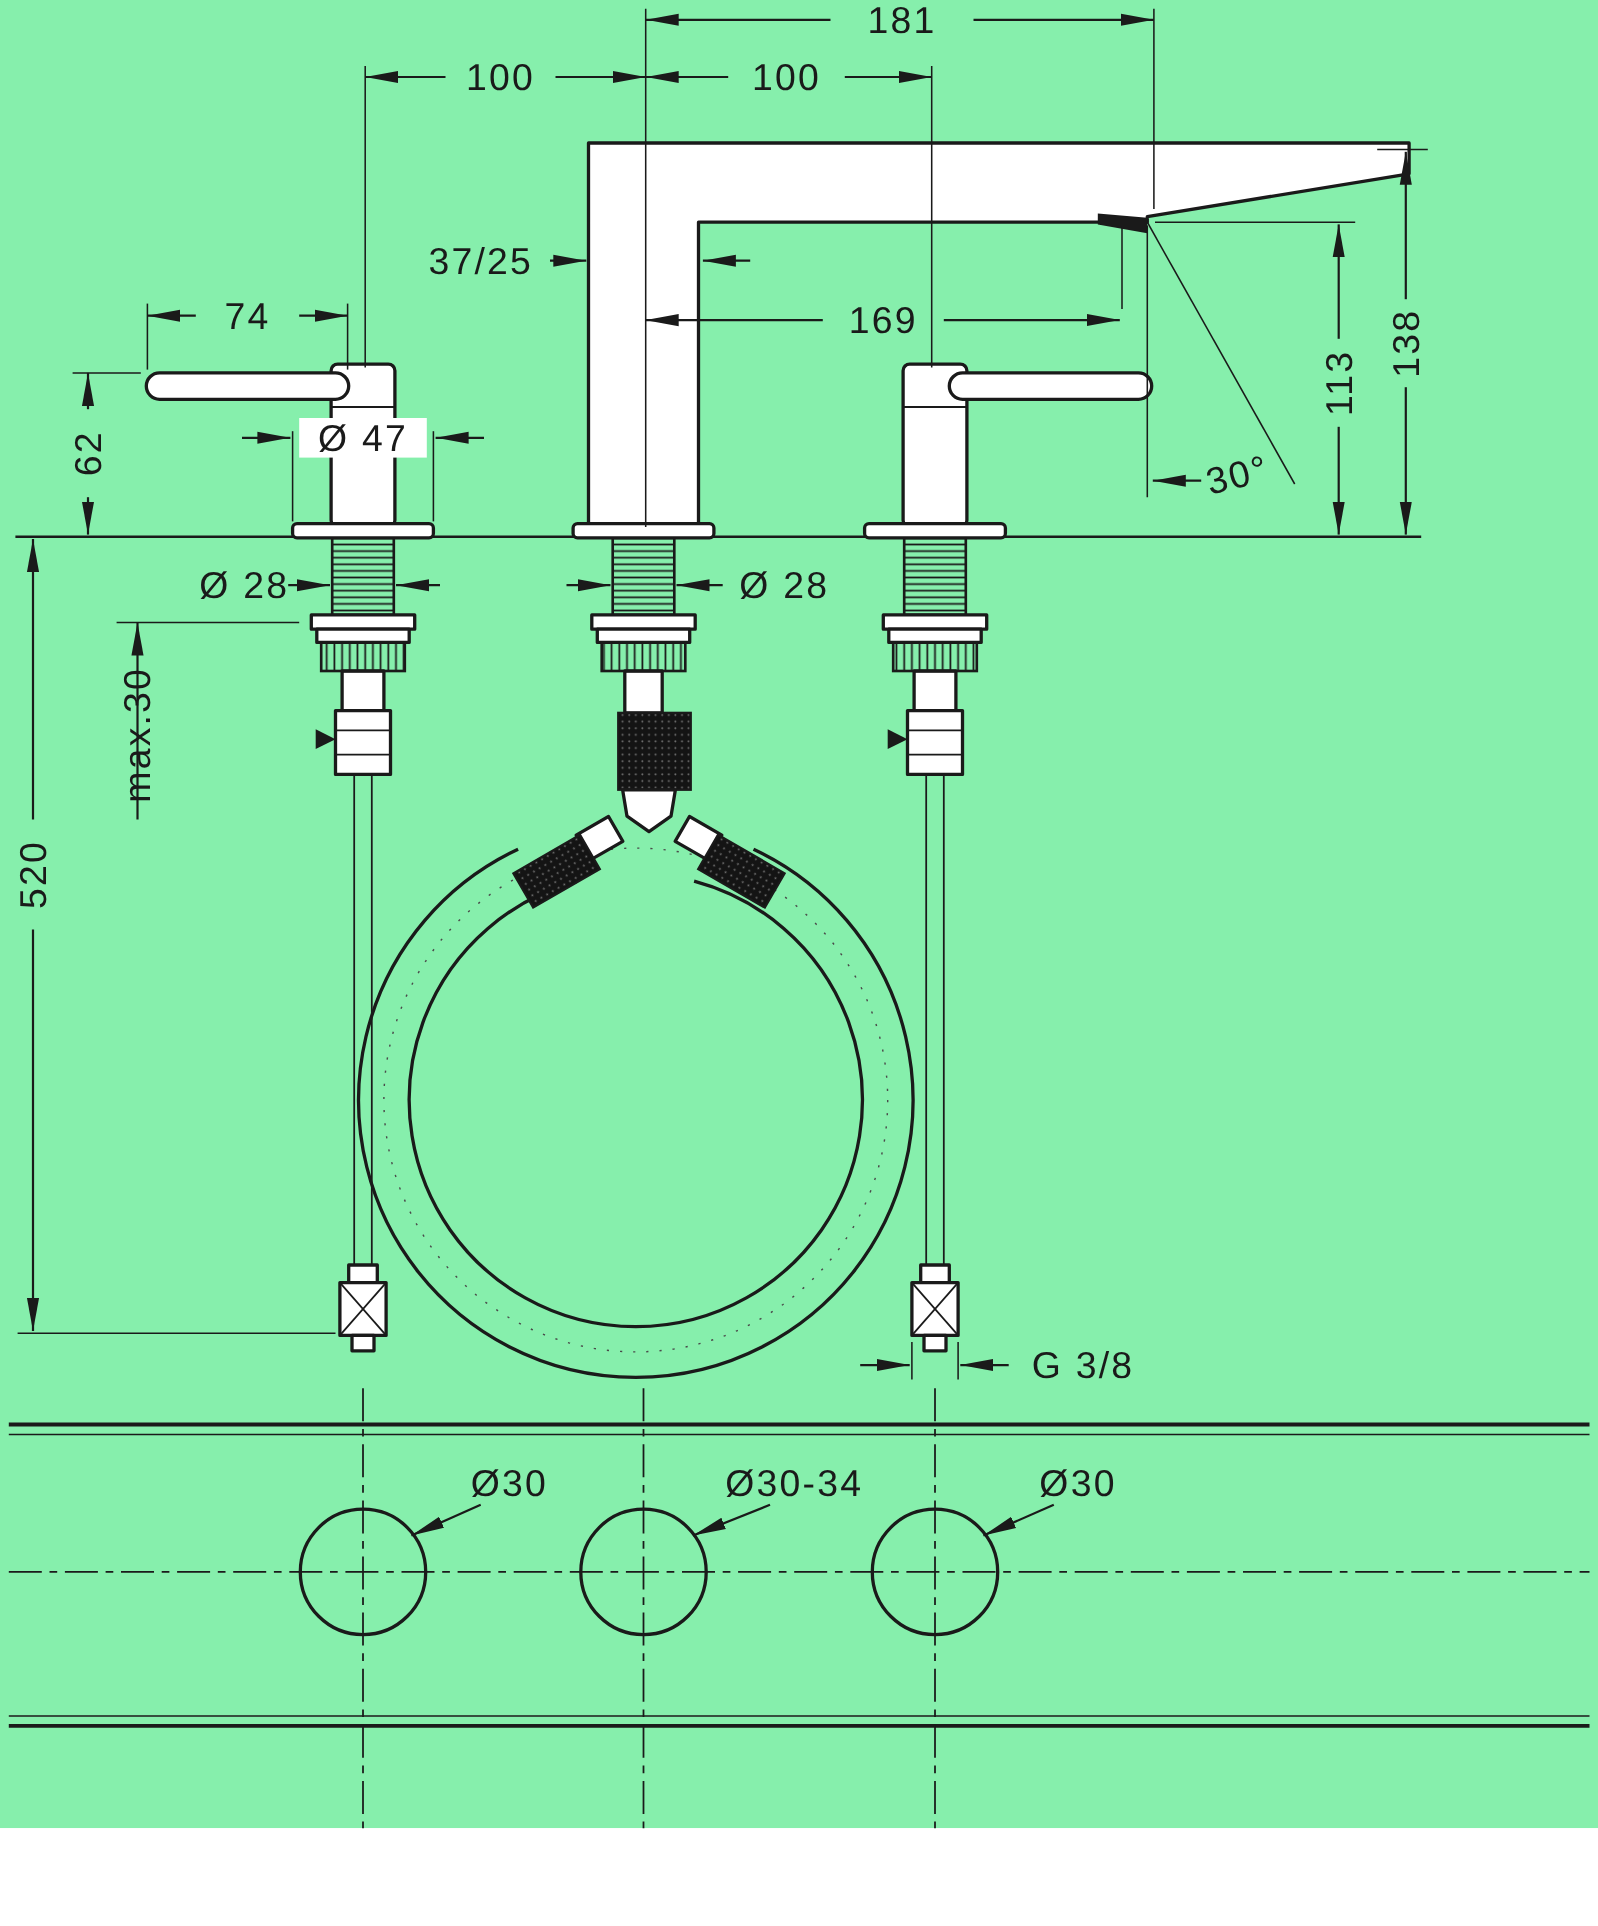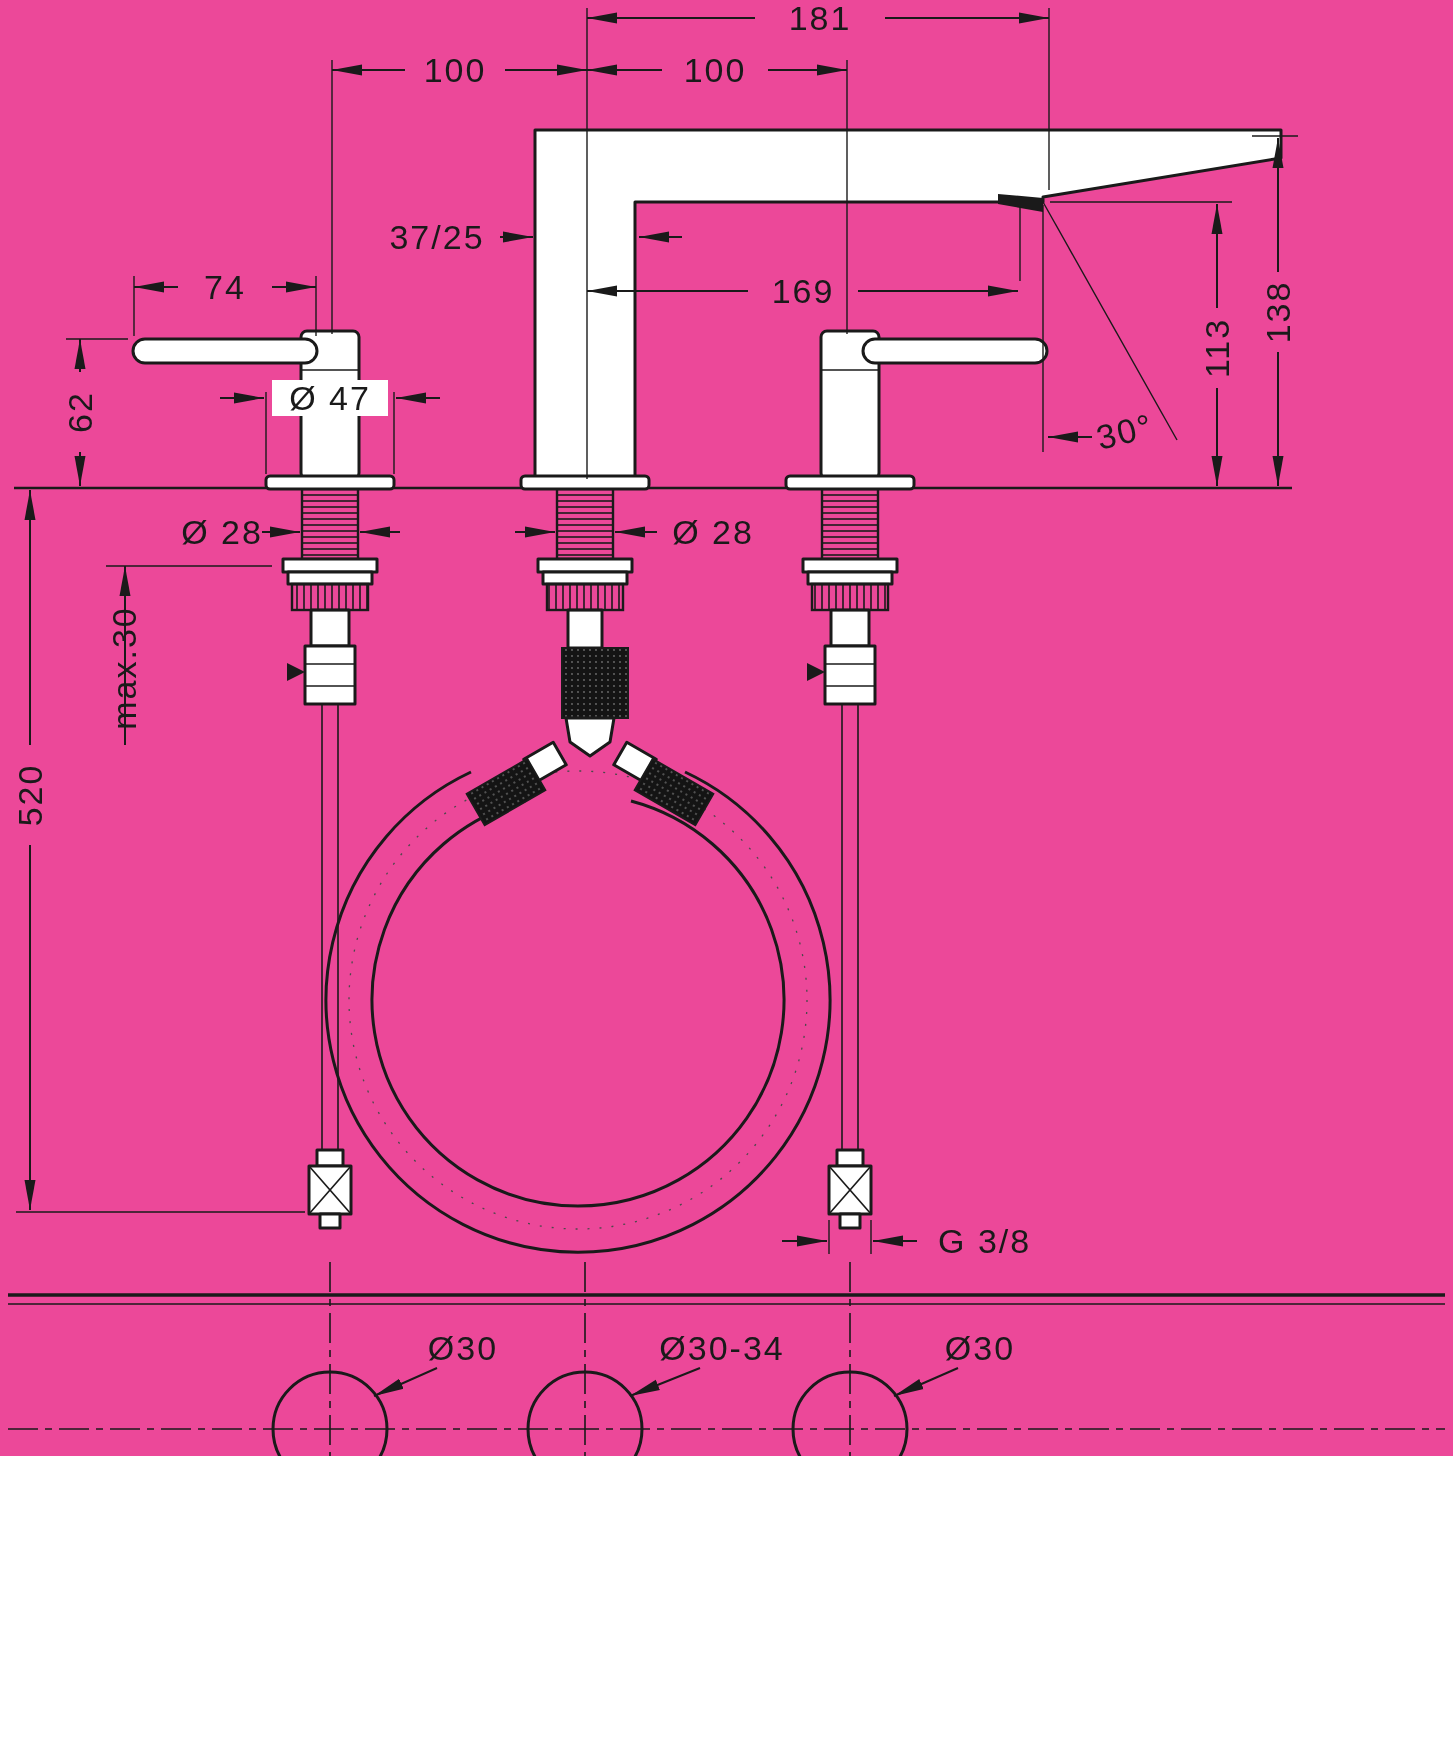--- a/index.html
+++ b/index.html
@@ -1,16 +1,16 @@
 <!DOCTYPE html>
 <html><head>
 <meta charset="utf-8">
 <style>
   html,body { margin:0; padding:0; background:#fff; }
-  .stage { width:1453px; height:1456px; position:relative; background:#ec4899; }
+  .stage { width:1453px; height:1662px; position:relative; background:#86efac; }
   svg { display:block; }
   text {
     font-family:"Liberation Sans", sans-serif;
     font-size:34px;
     fill:#1a1a1a;
     letter-spacing:2px;
   }
   .shape { fill:#fff; stroke:#1a1a1a; stroke-width:3; stroke-linejoin:round; }
   .thin  { fill:none; stroke:#1a1a1a; stroke-width:1.6; }
   .ext   { fill:none; stroke:#1a1a1a; stroke-width:1.4; }

